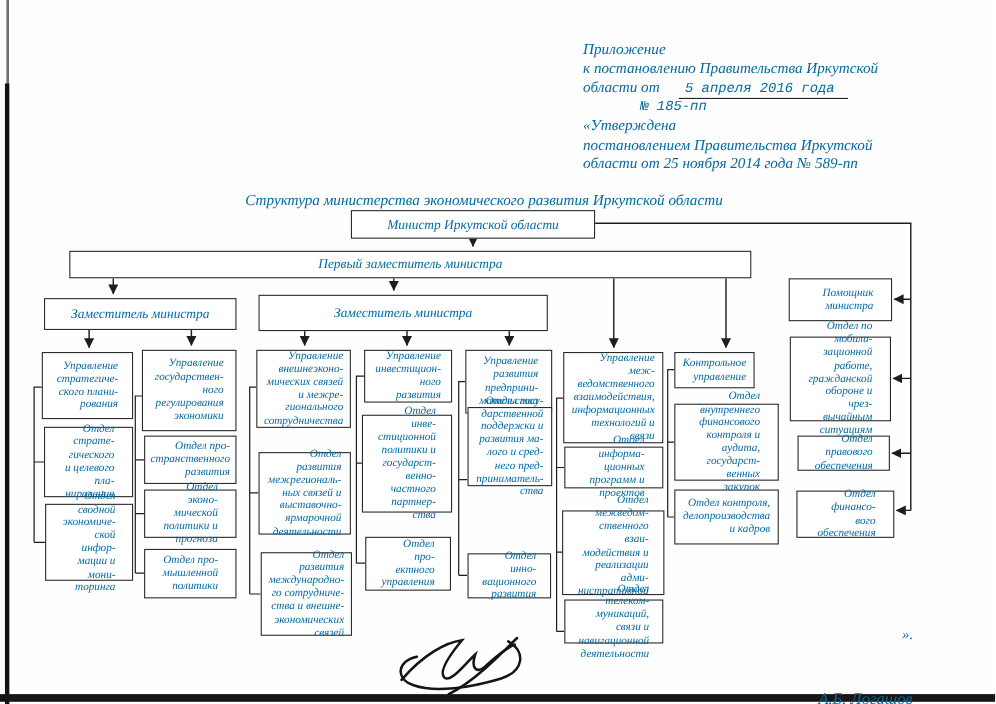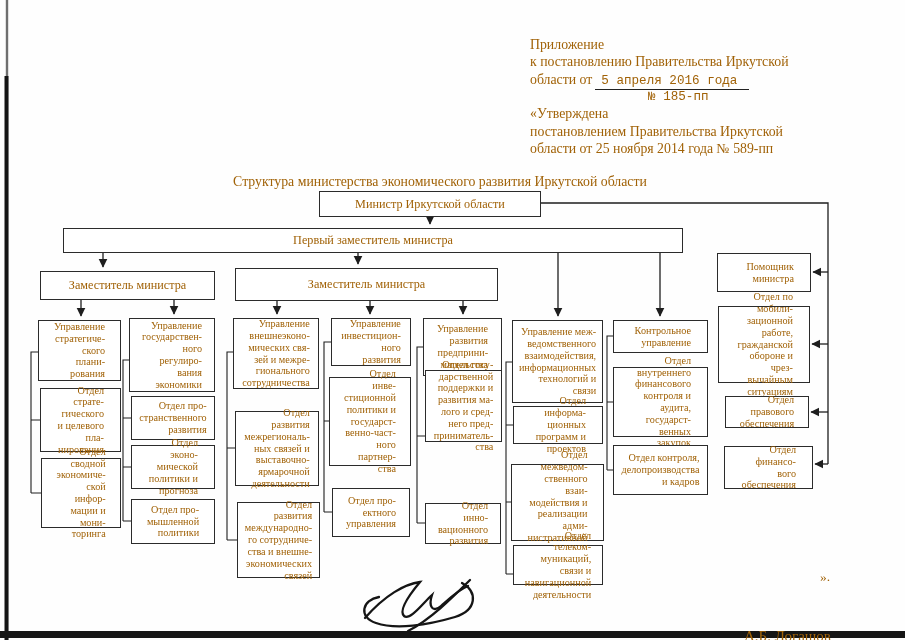--- a/index.html
+++ b/index.html
@@ -1,26 +1,26 @@
 <!DOCTYPE html>
 <html lang="ru"><head>
 <meta charset="utf-8">
 <style>
   html,body{margin:0;padding:0;background:#ffffff;}
   .page{position:relative;width:905px;height:640px;background:#fefefe;overflow:hidden;
-        font-family:"Liberation Serif","DejaVu Serif",serif;color:#a16207;}
+        font-family:"Liberation Serif","DejaVu Serif",serif;color:#0369a1;font-style:italic;}
   svg.lines{position:absolute;left:0;top:0;z-index:1;}
   .b{position:absolute;box-sizing:border-box;border:1.2px solid #2b2b2b;background:#fff;
      display:flex;align-items:center;justify-content:center;text-align:right;
      font-size:10.2px;line-height:1.16;padding:0 16px;z-index:2;}
   .b.big{font-size:12.2px;line-height:1.15;}
   .hdr{position:absolute;left:530px;top:36px;font-size:13.8px;line-height:1.26;z-index:2;white-space:nowrap;}
   .mono{font-family:"Liberation Mono","DejaVu Sans Mono",monospace;font-size:12.6px;}
-  .u{border-bottom:1.2px solid #222;padding:0 12px 1px 6px;margin-left:3px;}
-  .ind{margin-left:38px;text-align:center;}
+  .u{border-bottom:1.2px solid #222;padding:0 12px 1px 6px;margin-left:17px;}
+  .ind{margin-left:52px;}
   .title{position:absolute;left:155px;top:174px;width:570px;text-align:center;font-size:13.8px;z-index:2;}
   .footer-left{position:absolute;left:55px;top:584px;font-size:15px;line-height:1.32;z-index:2;}
   .signer-name{position:absolute;left:744px;top:604px;font-size:15px;z-index:2;margin-top:24px;}
   .closing{position:absolute;left:820px;top:569px;font-size:13.5px;z-index:2;}
 </style>
 </head>
 <body>
 
 <div class="page">
 
@@ -104,21 +104,21 @@
   <div class="b" style="left:329px;top:377px;width:82px;height:89px">Отдел инве­стиционной политики и государст­венно-част­ного партнер­ства</div>
   <div class="b" style="left:332px;top:488px;width:78px;height:49px">Отдел про­ектного управления</div>
   <div class="b" style="left:423px;top:318px;width:79px;height:58px">Управление развития предприни­мательства</div>
   <div class="b" style="left:425px;top:370px;width:77px;height:72px">Отдел госу­дарственной поддержки и развития ма­лого и сред­него пред­приниматель­ства</div>
   <div class="b" style="left:425px;top:503px;width:76px;height:41px">Отдел инно­вационного развития</div>
 
   <div class="b" style="left:512px;top:320px;width:91px;height:83px">Управление меж­ведомственного взаимодействия, информационных технологий и связи</div>
   <div class="b" style="left:513px;top:406px;width:90px;height:38px">Отдел информа­ционных про­грамм и проектов</div>
   <div class="b" style="left:511px;top:464px;width:93px;height:77px">Отдел межведом­ственного взаи­модействия и реализации адми­нистративной реформы</div>
   <div class="b" style="left:513px;top:545px;width:90px;height:40px">Отдел телеком­муникаций, связи и навигационной деятельности</div>
-  <div class="b" style="left:613px;top:320px;width:95px;height:33px">Контрольное управление</div>
+  <div class="b" style="left:613px;top:320px;width:73px;height:33px">Контрольное управление</div>
   <div class="b" style="left:613px;top:367px;width:95px;height:70px">Отдел внутренне­го финансового контроля и ауди­та, государст­венных закупок</div>
   <div class="b" style="left:613px;top:445px;width:95px;height:50px">Отдел контроля, делопроизводства и кадров</div>
 
   <div class="b" style="left:717px;top:253px;width:94px;height:39px">Помощник мини­стра</div>
   <div class="b" style="left:718px;top:306px;width:92px;height:77px">Отдел по мобили­зационной рабо­те, гражданской обороне и чрез­вычайным ситуа­циям</div>
   <div class="b" style="left:725px;top:396px;width:84px;height:32px">Отдел правово­го обеспечения</div>
   <div class="b" style="left:724px;top:446px;width:89px;height:43px">Отдел финансо­вого обеспече­ния</div>
 
   <div class="closing">».</div>
   <div class="signer-name">А.Б. Логашов</div>

